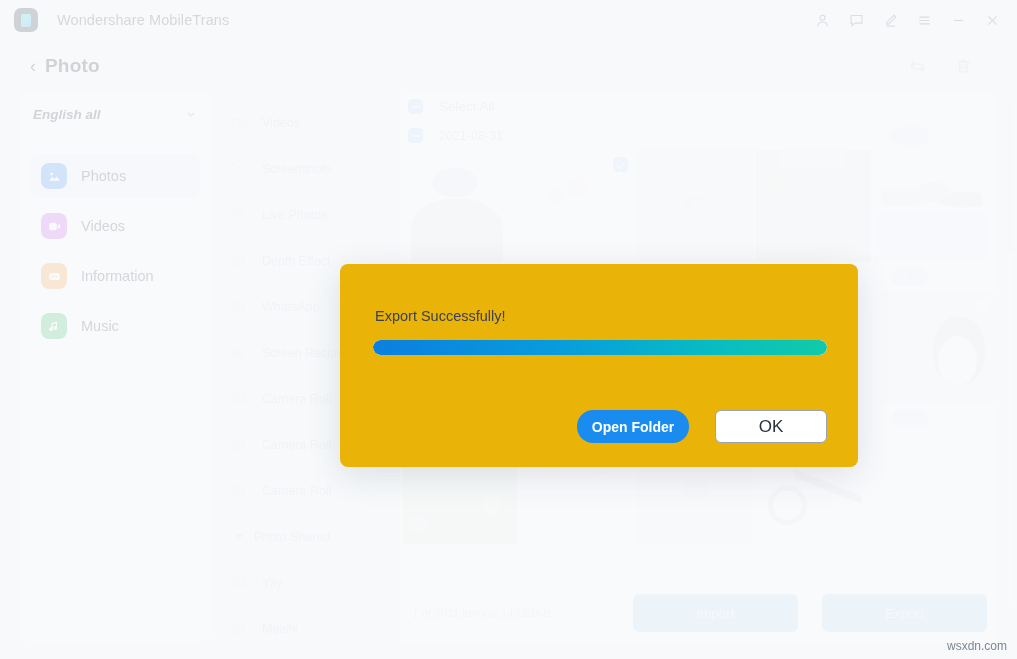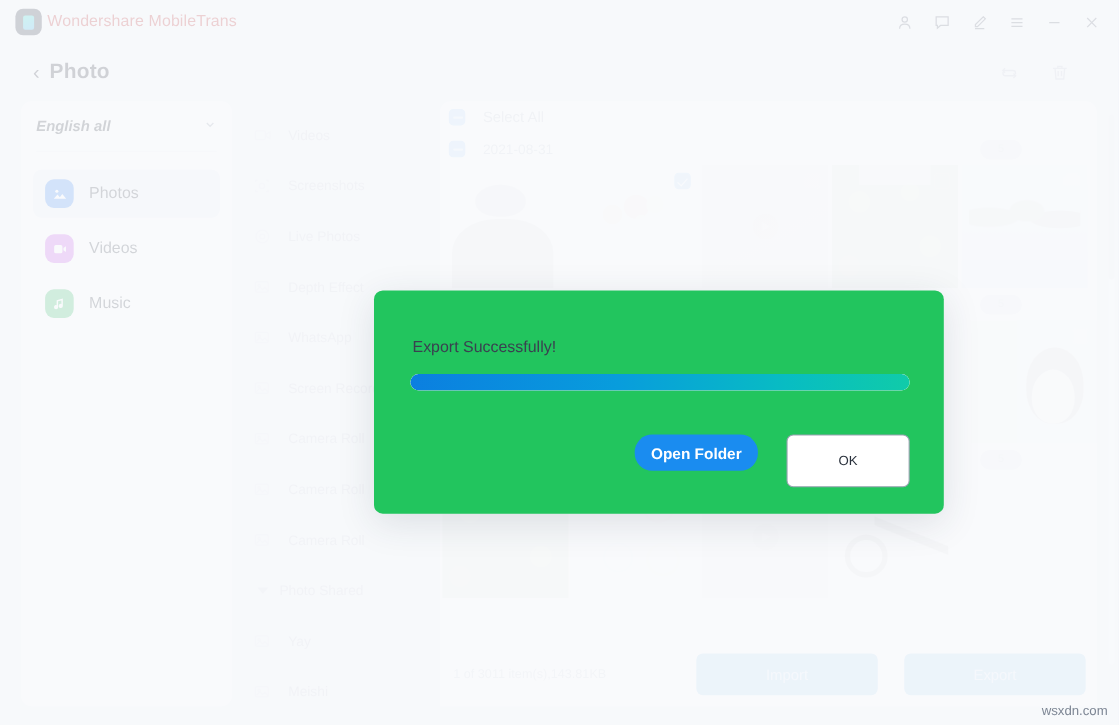--- a/index.html
+++ b/index.html
@@ -26,23 +26,23 @@
     border-radius: 7px;
     background: #1b2435;
     display: flex; align-items: center; justify-content: center;
     flex: 0 0 auto;
   }
   .logo-inner {
     width: 10px; height: 13px; border-radius: 2px;
     background: linear-gradient(160deg, #16d6c4 0%, #1fa7e8 100%);
   }
   .app-title {
-    margin-left: 5px;
+    margin-left: 19px;
     font-size: 14.5px;
-    color: #b91c1c;
+    color: #404040;
     letter-spacing: .1px;
   }
   .win-icons {
     position: absolute; right: 8px; top: 0;
     height: 40px; display: flex; align-items: center; gap: 0px;
   }
   .wi {
     width: 34px; height: 34px;
     display: flex; align-items: center; justify-content: center;
     cursor: pointer;
@@ -294,21 +294,21 @@
 
   
   .overlay {
     position: absolute; inset: 0;
     background: rgba(248,249,251,.82);
     z-index: 50;
   }
   .dialog {
     position: absolute; left: 340px; top: 264px;
     width: 518px; height: 203px;
-    background: #22c55e;
+    background: #eab308;
     border-radius: 8px;
     box-shadow: 0 8px 34px rgba(40,55,80,.13);
     z-index: 60;
   }
   .dlg-title {
     position: absolute; left: 35px; top: 44px;
     font-size: 14.5px; color: #3a4150;
   }
   .bar-track {
     position: absolute; left: 33px; top: 76px;
@@ -325,23 +325,23 @@
   }
   .btn-primary {
     width: 112px; height: 33px; border-radius: 16px;
     background: #1a8cf0; color: #fff;
     font-size: 14px; font-weight: bold;
     display: flex; align-items: center; justify-content: center;
     cursor: pointer; border: none;
     font-family: "Liberation Sans", sans-serif;
   }
   .btn-outline {
-    width: 112px; height: 48px; border-radius: 6px;
+    width: 112px; height: 33px; border-radius: 6px;
     background: #fff; color: #2a313c;
-    font-size: 12px;
+    font-size: 17px;
     border: 1px solid #9aa4b2;
     display: flex; align-items: center; justify-content: center;
     cursor: pointer;
     font-family: "Liberation Sans", sans-serif;
   }
 
   .watermark {
     position: absolute; right: 10px; bottom: 6px;
     font-size: 12px; color: #7d8694; z-index: 70;
   }
@@ -440,20 +440,31 @@
         <div class="nav-item">
           <div class="nav-ic" style="background: rgb(195, 74, 230);">
             <svg width="15" height="15" viewBox="0 0 16 16" fill="#fff">
               <rect x="2.4" y="4" width="8" height="8" rx="1.6"></rect>
               <path d="M11.4 7l2.4-1.8v5.6L11.4 9z"></path>
             </svg>
           </div>
           <span class="nav-txt">Videos</span>
         </div>
         <div class="nav-item">
+          <div class="nav-ic" style="background: rgb(240, 148, 33);">
+            <svg width="15" height="15" viewBox="0 0 16 16" fill="#fff">
+              <rect x="2.4" y="4.2" width="11.2" height="7.6" rx="1.6"></rect>
+              <circle cx="5.6" cy="8" r=".9" fill="#f09421"></circle>
+              <circle cx="8" cy="8" r=".9" fill="#f09421"></circle>
+              <circle cx="10.4" cy="8" r=".9" fill="#f09421"></circle>
+            </svg>
+          </div>
+          <span class="nav-txt">Information</span>
+        </div>
+        <div class="nav-item">
           <div class="nav-ic" style="background: rgb(34, 181, 88);">
             <svg width="15" height="15" viewBox="0 0 16 16" fill="#fff">
               <path d="M10.8 2.6v7.1a2 2 0 1 1-1.4-1.9V4.4L6.2 5.3v5.6a2 2 0 1 1-1.4-1.9V4.2z"></path>
             </svg>
           </div>
           <span class="nav-txt">Music</span>
         </div>
       </div>
   </div>
 

